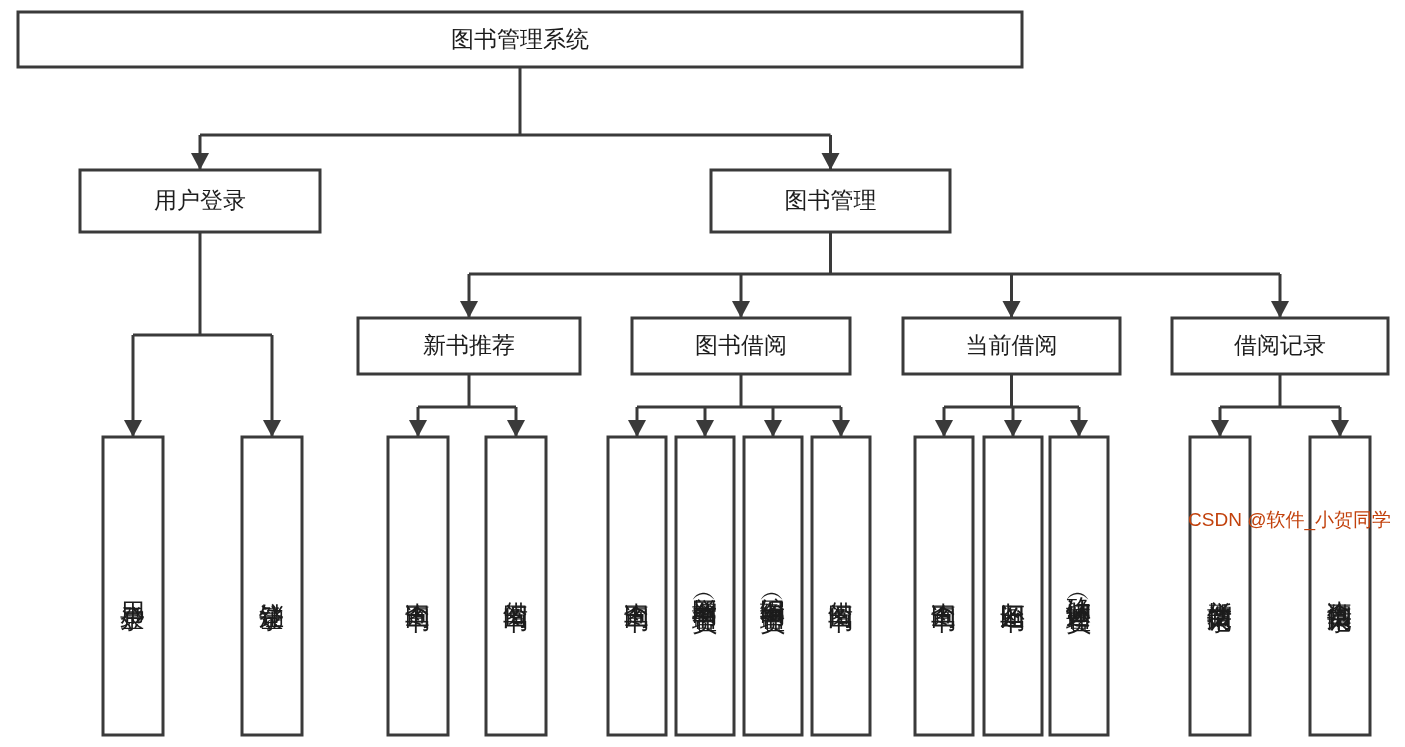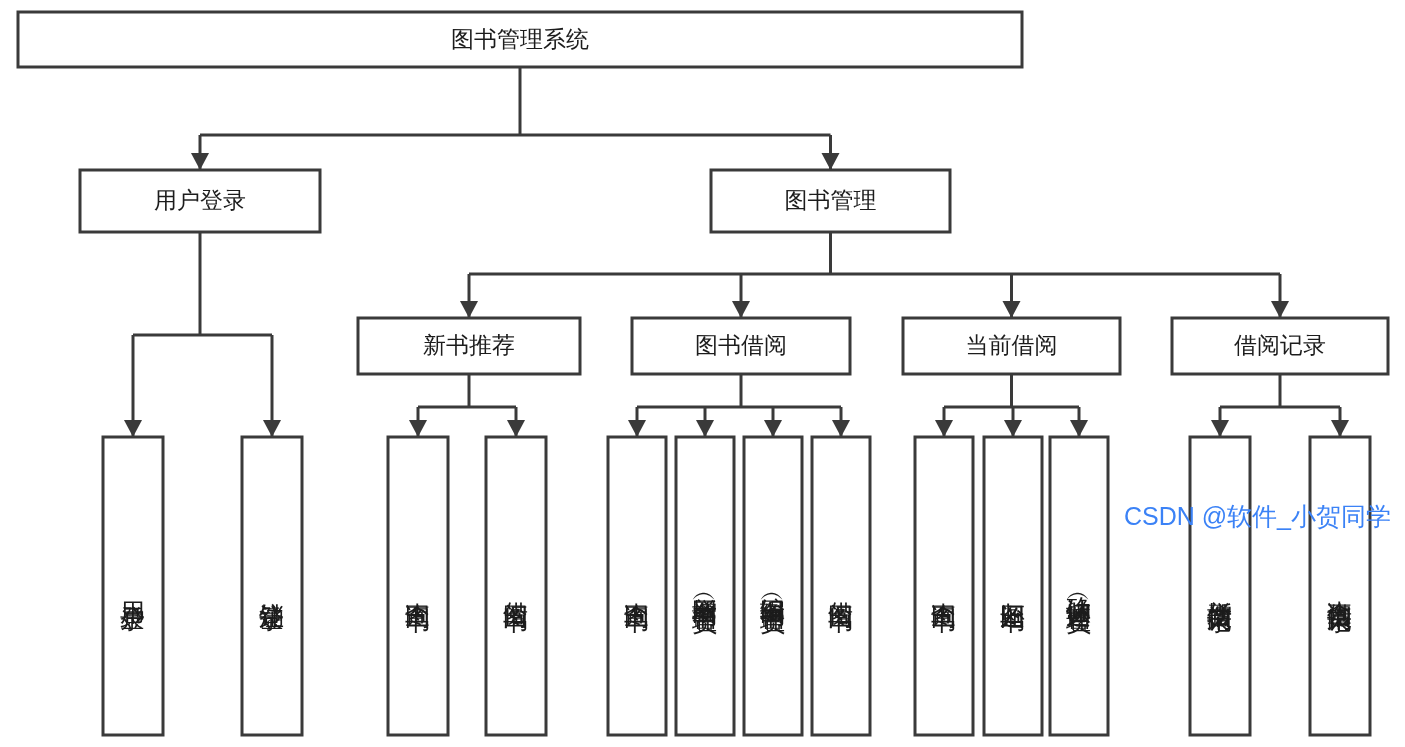--- a/index.html
+++ b/index.html
@@ -54,22 +54,22 @@
     writing-mode: vertical-rl;
     text-orientation: upright;
     text-anchor: middle;
     letter-spacing: 2px;
   }
   .watermark {
     position: absolute;
     right: 14px;
     bottom: 6px;
     font-family: "Liberation Sans", "DejaVu Sans", sans-serif;
-    font-size: 25px;
-    color: #3b82f6;
+    font-size: 19px;
+    color: #c2410c;
     white-space: nowrap;
     user-select: none;
   }
 </style>
 </head>
 <body>
 
 <div id="diagram-root">
   <svg id="tree" viewBox="0 0 1405 747">
     <g id="edge-layer">

